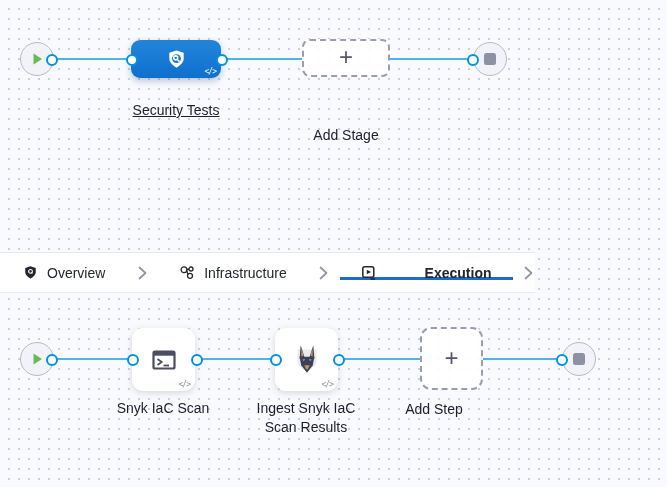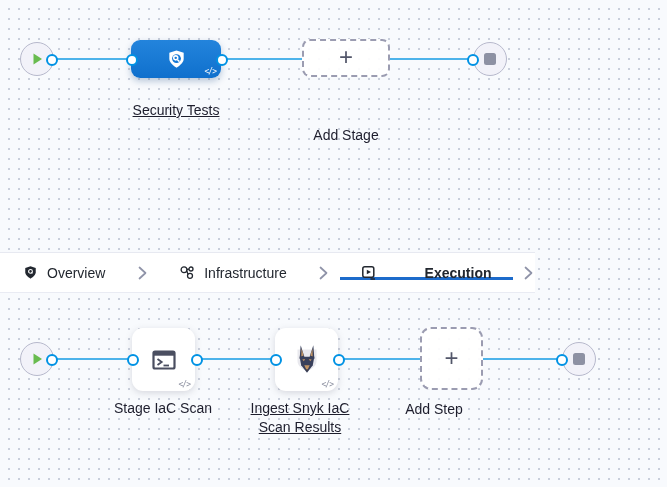--- a/index.html
+++ b/index.html
@@ -221,17 +221,17 @@
       </span>
   </div>
 
   <div class="ring" style="left:46px;    top:353.5px;"></div>
   <div class="ring" style="left:126.5px; top:353.5px;"></div>
   <div class="ring" style="left:190.5px; top:353.5px;"></div>
   <div class="ring" style="left:269.5px; top:353.5px;"></div>
   <div class="ring" style="left:332.5px; top:353.5px;"></div>
   <div class="ring" style="left:555.5px; top:353.5px;"></div>
 
-  <div class="node-label" style="left:83px;  top:399px;">Stage IaC Scan</div>
-  <div class="node-label" style="left:235px; top:399px; width:130px;text-decoration:underline;">Ingest Snyk IaC Scan Results</div>
+  <div class="node-label" style="left:83px;  top:399px;">Snyk IaC Scan</div>
+  <div class="node-label" style="left:241px; top:399px; width:130px;">Ingest Snyk IaC Scan Results</div>
   <div class="node-label" style="left:354px; top:400px;">Add Step</div>
 
 </div>
 
 </body></html>

